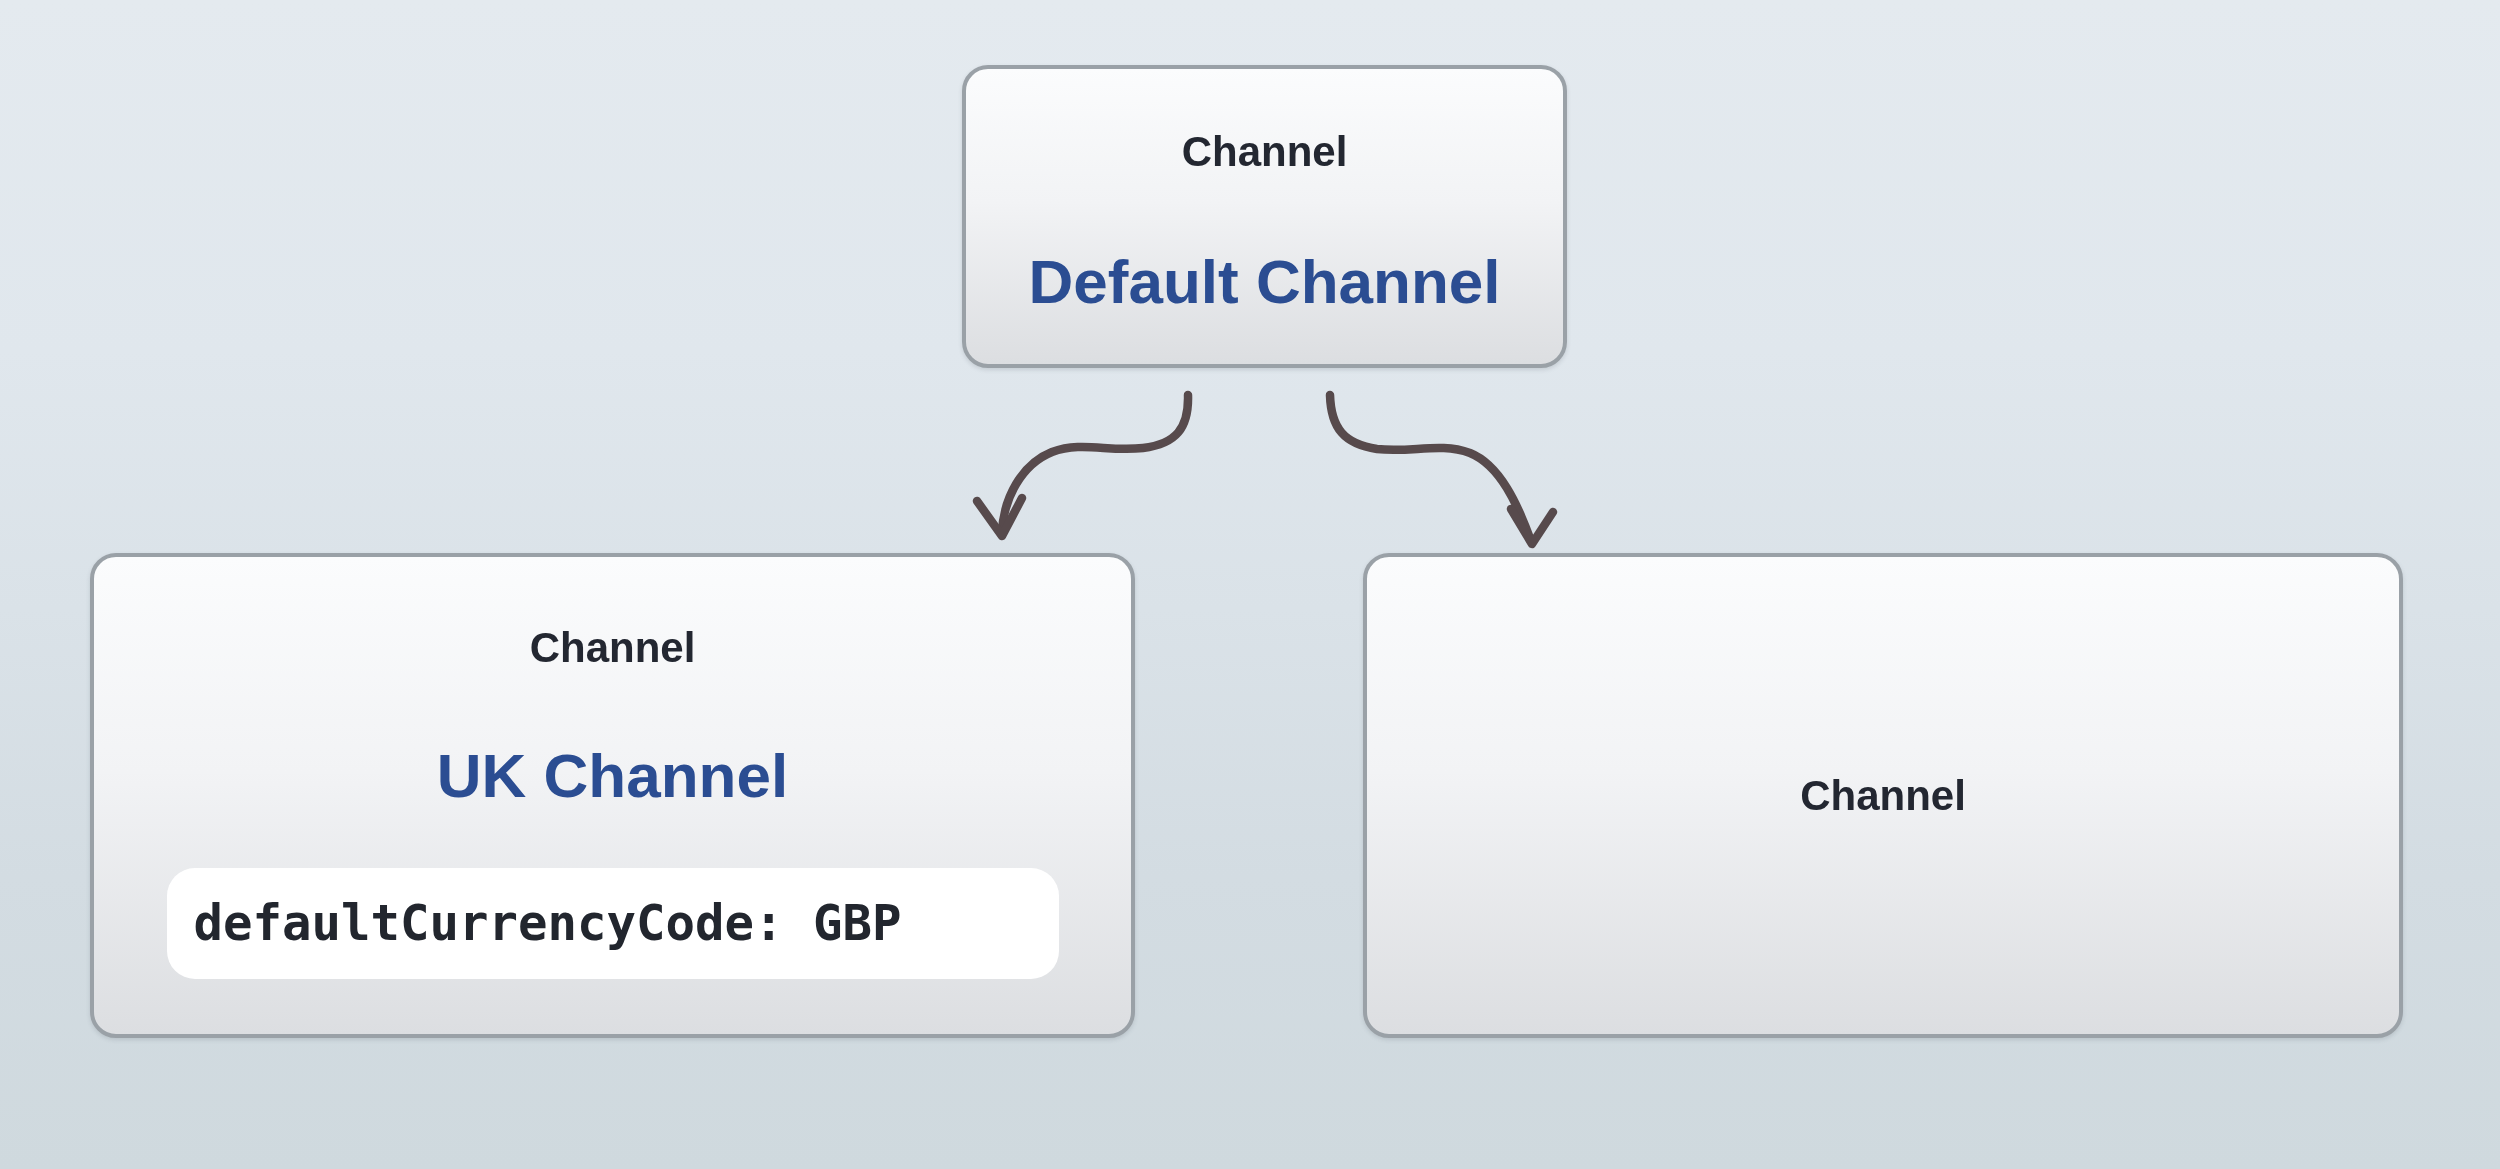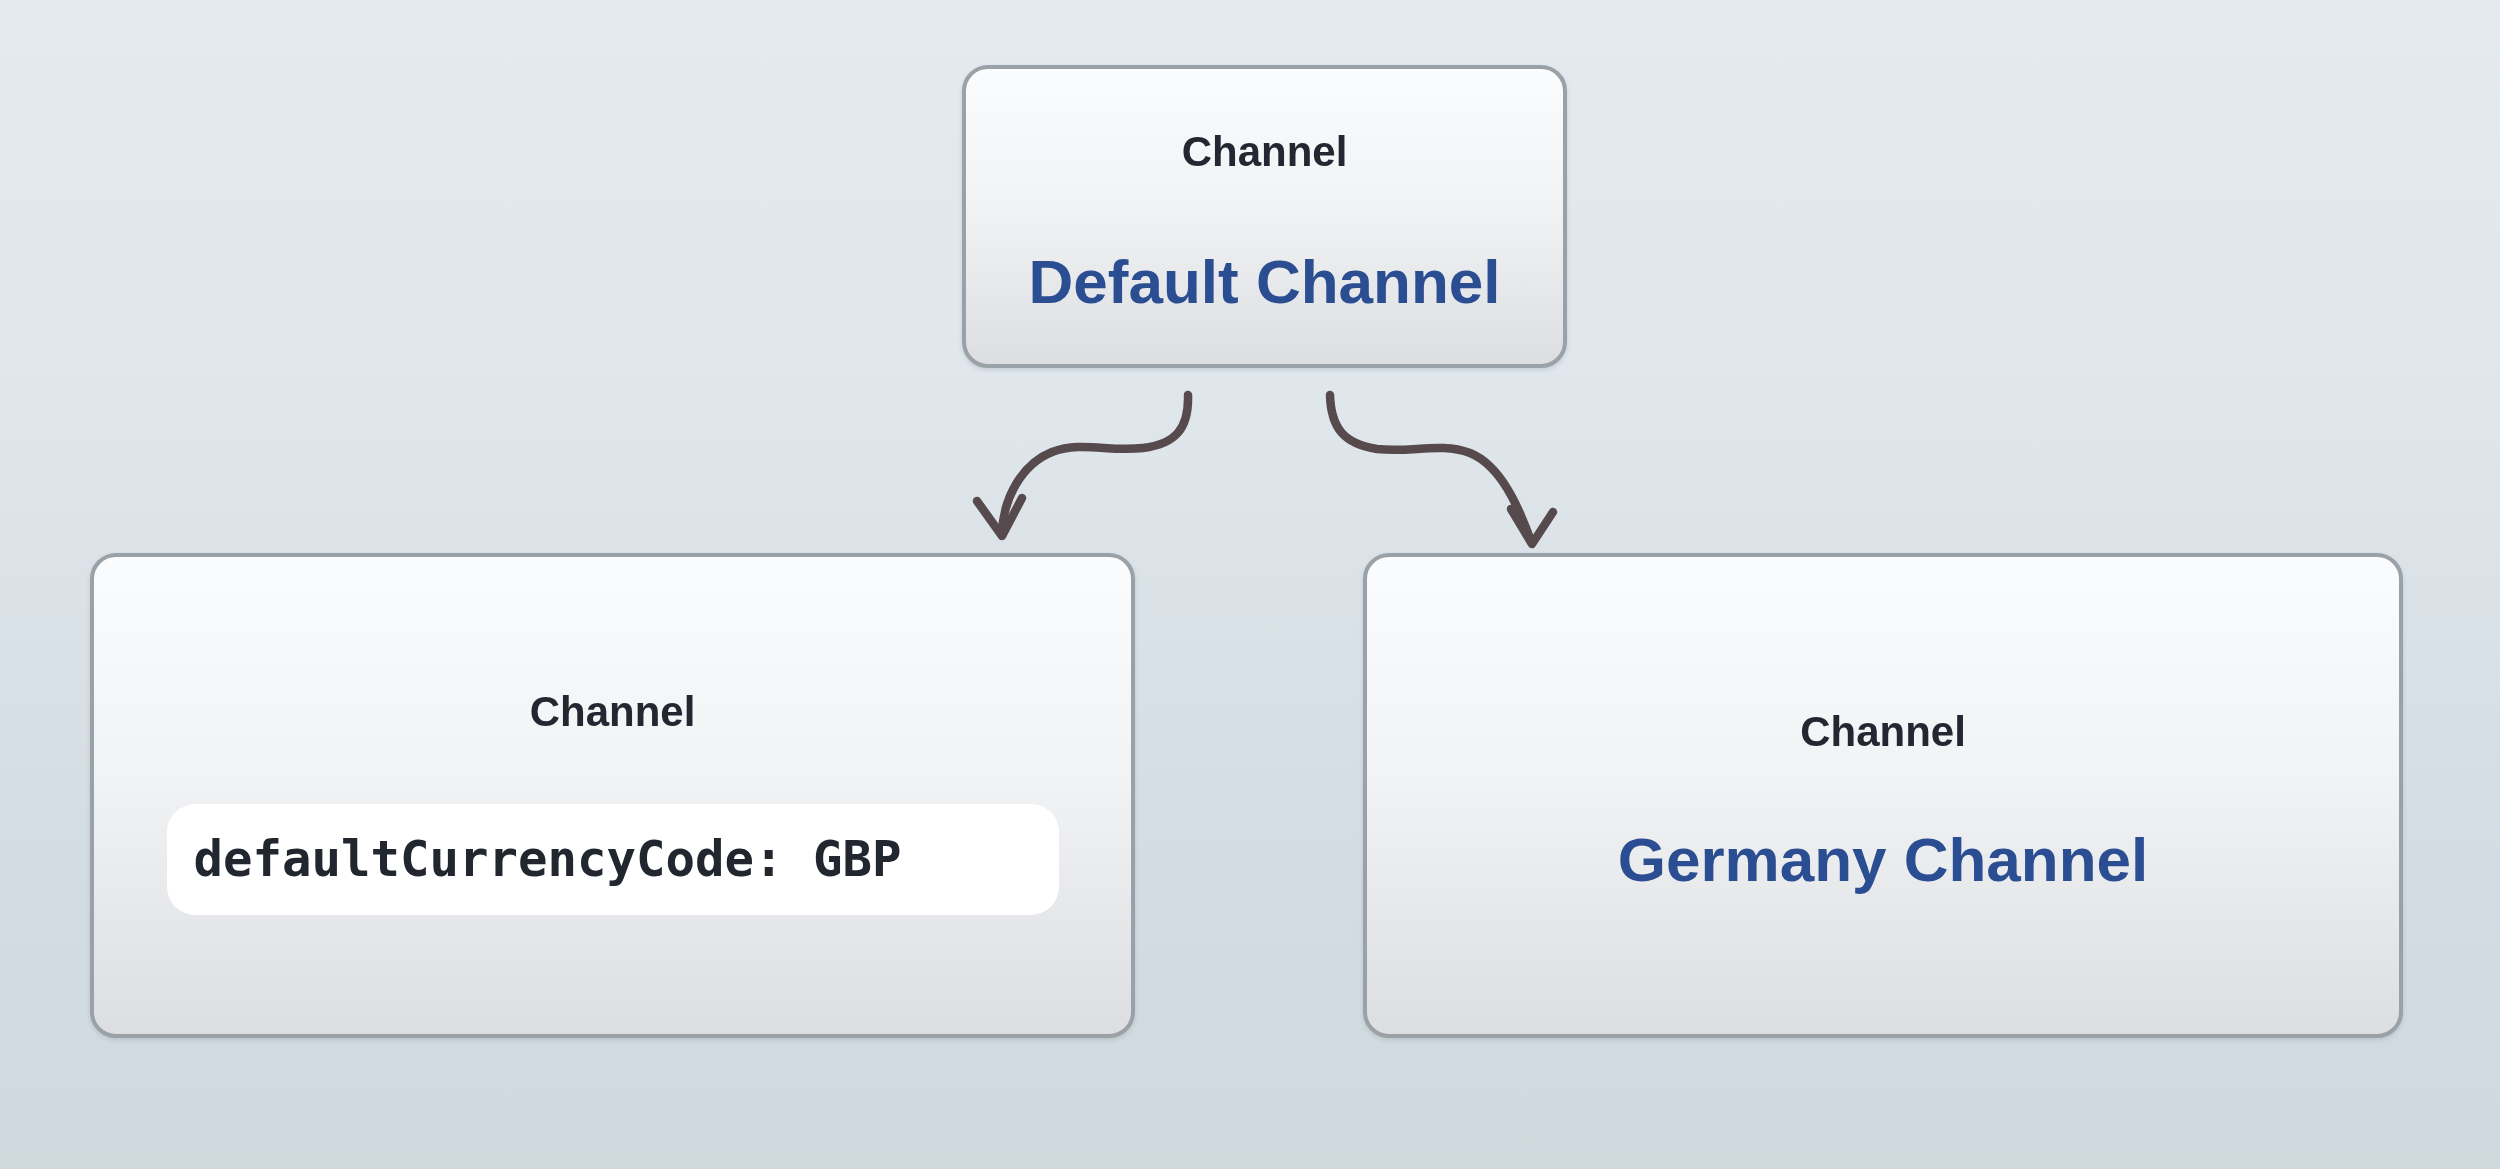--- a/index.html
+++ b/index.html
@@ -64,19 +64,19 @@
   <path d="M 1511 509 L 1532 544 L 1553 512" stroke="#574a4c"></path>
 </svg>
 
 <div class="node node-top">
   <div class="node-type">Channel</div>
   <div class="node-name">Default Channel</div>
 </div>
 
 <div class="node node-left">
   <div class="node-type">Channel</div>
+  <div class="node-name">UK Channel</div>
   <div class="code-chip">defaultCurrencyCode: GBP</div>
 </div>
 
 <div class="node node-right">
   <div class="node-type">Channel</div>
-  <div class="node-name">Germany Channel</div>
 </div>
 
 </body></html>

